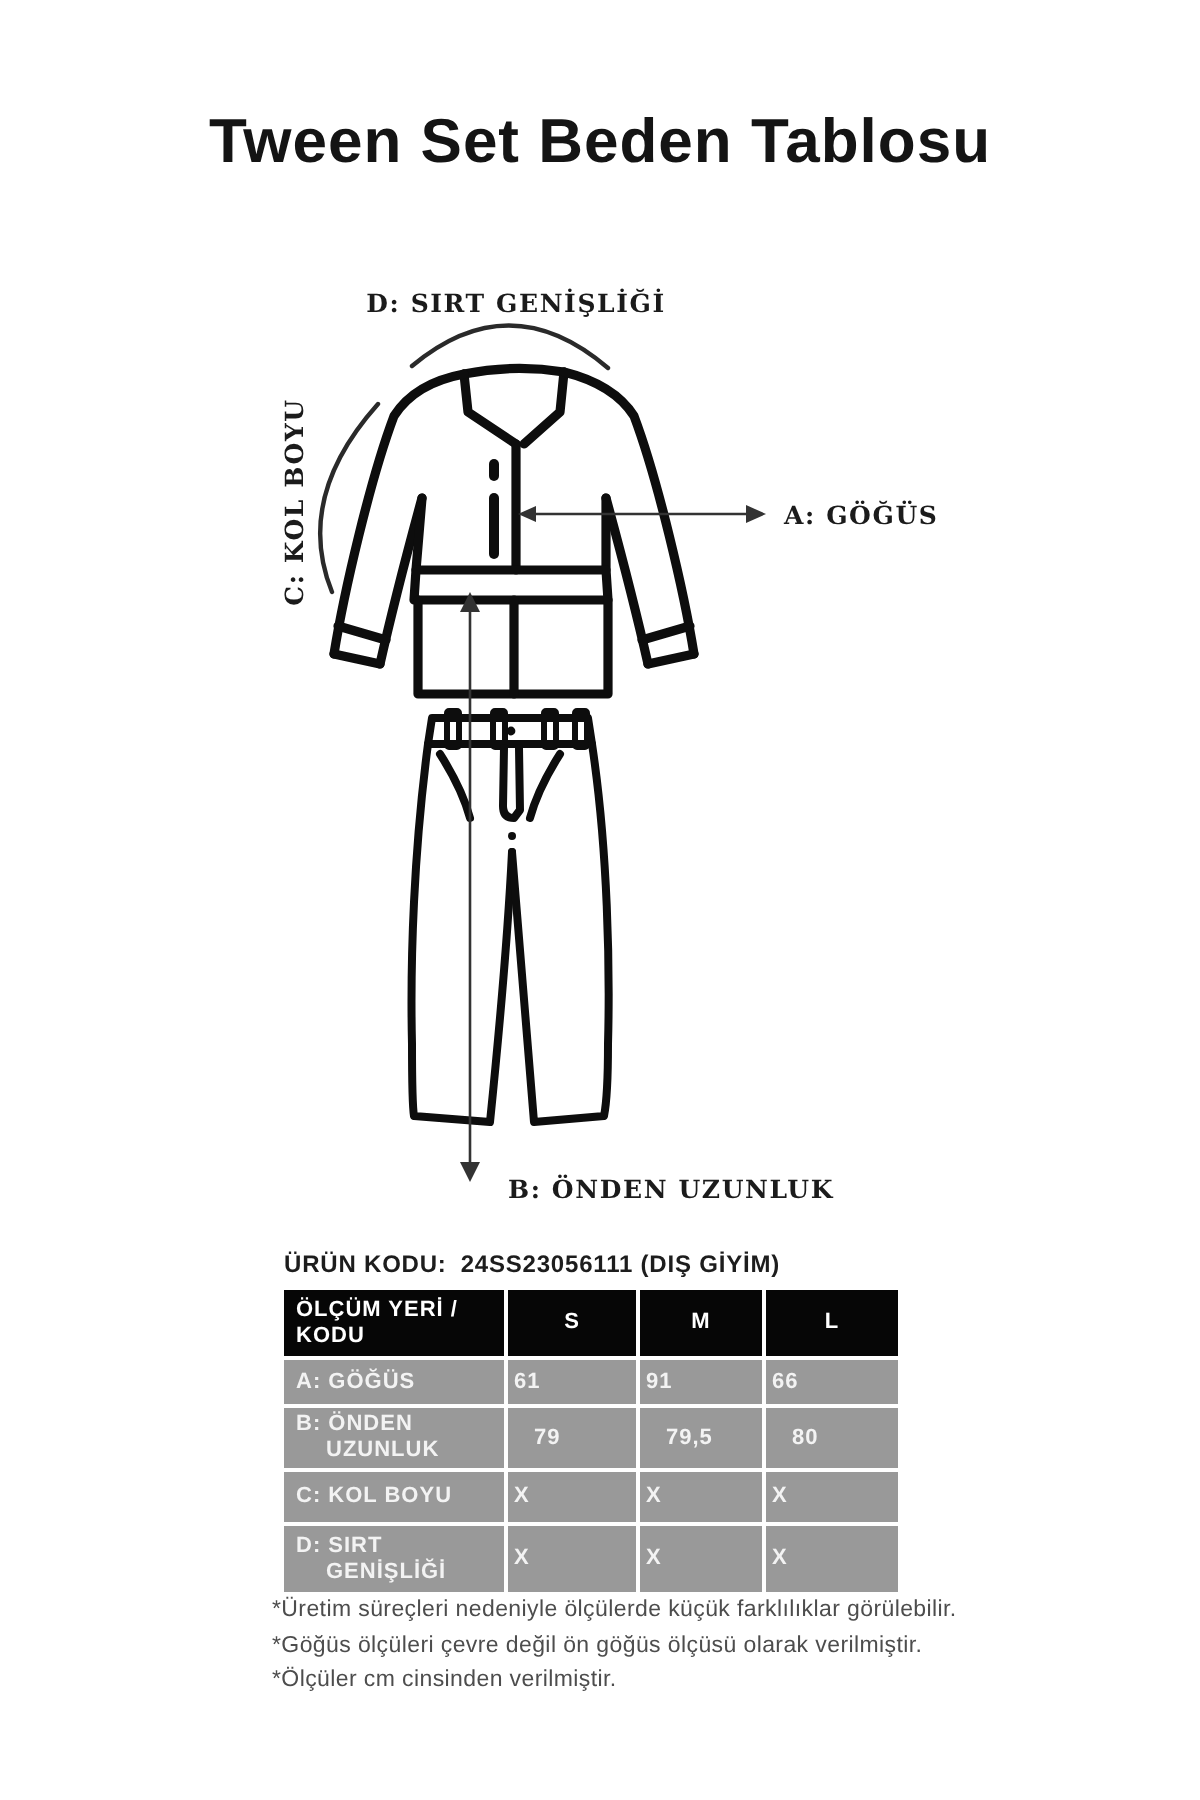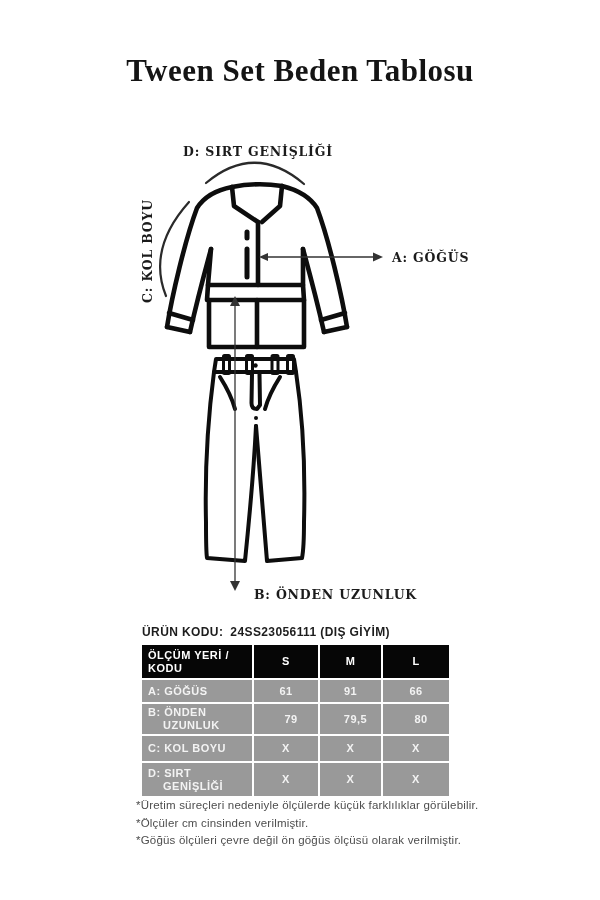--- a/index.html
+++ b/index.html
@@ -1,20 +1,20 @@
 <!DOCTYPE html>
 <html><head>
 <meta charset="utf-8">
 <style>
   html,body{margin:0;padding:0;background:#fff;}
   .page{position:relative;width:600px;height:900px;background:#ffffff;overflow:hidden;
         font-family:"Liberation Sans","DejaVu Sans",sans-serif;}
 
   .title{position:absolute;top:53px;left:0;width:600px;margin:0;text-align:center;
-         font-family:Liberation Serif, serif;font-weight:bold;
+         font-family:Liberation Sans, sans-serif;font-weight:bold;
          font-size:31px;color:#141414;letter-spacing:.5px;}
 
   .diagram{position:absolute;left:0;top:0;width:600px;height:900px;}
   .diagram svg{position:absolute;left:0;top:0;}
 
   .lbl{position:absolute;font-family:"DejaVu Serif","Liberation Serif",serif;
        font-weight:bold;font-size:12.5px;color:#1b1b1b;letter-spacing:.8px;white-space:nowrap;}
   .lbl-d{top:144px;left:258px;transform:translateX(-50%);}
   .lbl-a{top:250px;left:392px;}
   .lbl-b{top:587px;left:254px;}
@@ -24,21 +24,21 @@
                 color:#1d1d1d;letter-spacing:.4px;}
   .pc-value{margin-left:7px;margin-top:48px;}
 
   .size-table{position:absolute;top:643px;left:140px;width:309px;border-collapse:collapse;
               table-layout:fixed;}
   .size-table th,.size-table td{border:2px solid #ffffff;font-size:11px;letter-spacing:.5px;
               vertical-align:middle;overflow:hidden;}
   .size-table thead th{background:#060606;color:#ffffff;font-weight:bold;text-align:center;
               height:29px;padding:2px 3px;line-height:13px;}
   .size-table thead th.label-cell{text-align:left;padding-left:6px;}
-  .size-table tbody td{background:#999999;color:#f3f3f3;font-weight:bold;text-align:center;
+  .size-table tbody td{background:#999999;color:#f3f3f3;font-weight:bold;text-align:left;
               line-height:13px;padding:2px 3px;}
   .size-table tbody td.label-cell{text-align:left;padding-left:6px;}
   .mlabel{display:inline-block;padding-left:15px;text-indent:-15px;line-height:13px;}
   tr.ra td{height:18px;} tr.rb td{height:23px;padding-left:13px;} tr.rc td{height:21px;} tr.rd td{height:29px;}
 
   .footnotes{position:absolute;top:797px;left:136px;font-size:11.5px;color:#4d4d4d;
              line-height:17.5px;letter-spacing:.2px;}
 </style>
 </head>
 <body>
@@ -153,17 +153,17 @@
         <td class="label-cell"><span class="mlabel">D: SIRT GENİŞLİĞİ</span></td>
         <td>X</td>
         <td>X</td>
         <td>X</td>
       </tr>
     </tbody>
   </table>
 
   <div class="footnotes">
     <div>*Üretim süreçleri nedeniyle ölçülerde küçük farklılıklar görülebilir.</div>
+    <div>*Göğüs ölçüleri çevre değil ön göğüs ölçüsü olarak verilmiştir.</div>
     <div>*Ölçüler cm cinsinden verilmiştir.</div>
-    <div>*Göğüs ölçüleri çevre değil ön göğüs ölçüsü olarak verilmiştir.</div>
   </div>
 
 </div>
 
 </body></html>

